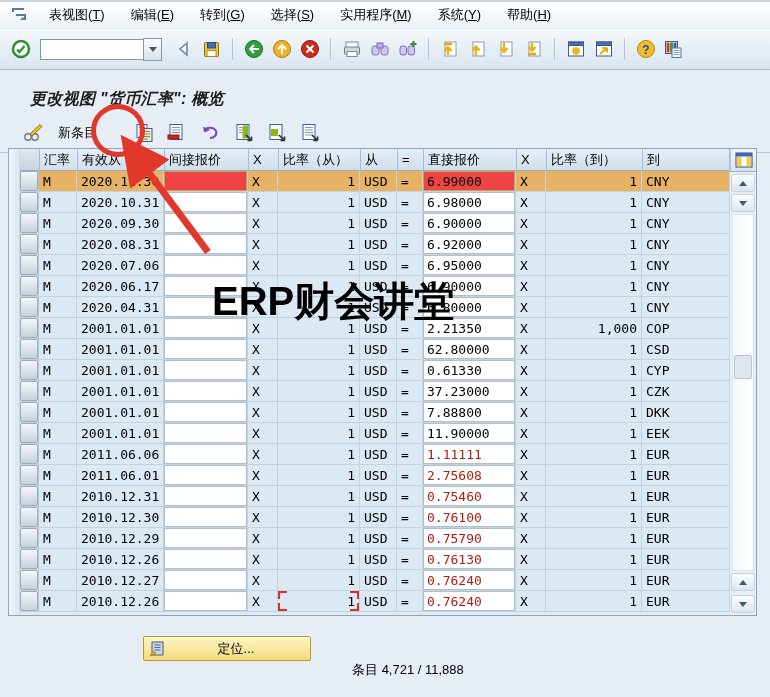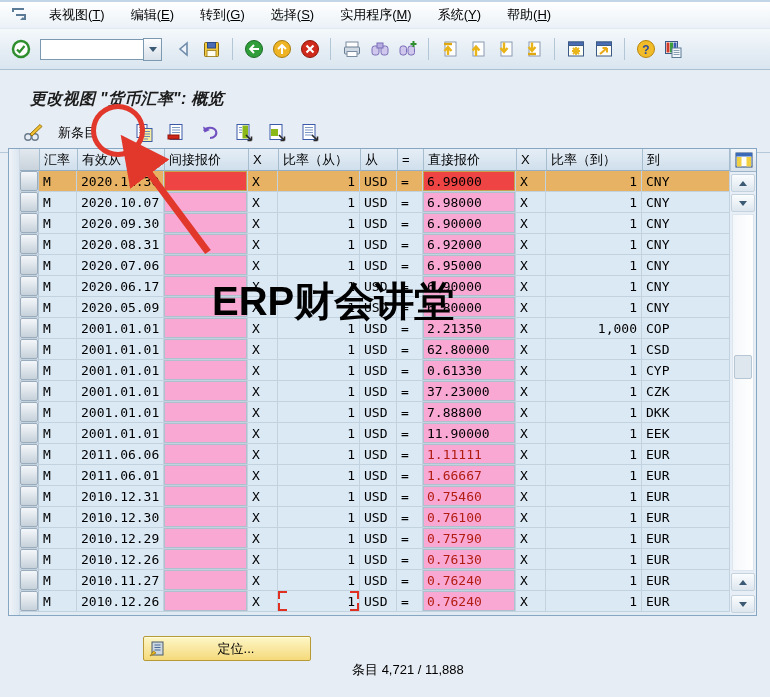--- a/index.html
+++ b/index.html
@@ -50,21 +50,21 @@
     box-sizing:border-box;display:flex;align-items:center;padding:0 4px;white-space:nowrap;overflow:hidden;
     background:linear-gradient(#e6eef6,#cfdfec);
     border-right:1px solid #a6bdd0;border-bottom:1px solid #93aec4;font-size:13px;
   }
   .cell{
     box-sizing:border-box;display:flex;align-items:center;padding:0 4px;white-space:nowrap;overflow:hidden;
     font-family:"DejaVu Sans Mono","Liberation Mono",monospace;font-size:13px;
     border-right:1px solid #c2d2df;border-bottom:1px solid #c2d2df;
   }
   .ro{background-color:#dbe9f5}
-  .ed{background-color:#f9a8d4;box-shadow:inset 0 0 0 1px #aebfcd}
+  .ed{background-color:#ffffff;box-shadow:inset 0 0 0 1px #aebfcd}
   .num{justify-content:flex-end}
   .sel .ro{background-color:#e7b264}
   .sel .ed{background-color:#ef4444;box-shadow:inset 0 0 0 1px #c9a24e}
   .red{color:#b21d12}
   .c-sel{width:19px;flex:0 0 auto;padding:0;border-right:1px solid #b5c6d4;border-bottom:1px solid #c2d2df;background:#d7e2ec;display:flex;align-items:center;justify-content:center}
   .selbtn{width:16px;height:18px;background:linear-gradient(#f4f7fa,#c6d1da);border:1px solid #9aacbc;border-radius:2px}
   .hsel{width:19px;flex:0 0 auto;padding:0;background:linear-gradient(#e2e8ee,#c9d3dc);border-right:1px solid #a6bdd0;border-bottom:1px solid #93aec4}
   .c-type{width:38px;flex:0 0 auto}
   .c-date{width:87px;flex:0 0 auto}
   .c-ind{width:84px;flex:0 0 auto}
@@ -350,21 +350,21 @@
     <div class="cell ed c-dq">6.99000</div>
     <div class="cell ro c-x2">X</div>
     <div class="cell ro num c-rt">1</div>
     <div class="cell ro c-to">CNY</div>
   </div>
         <div class="trow">
     <div class="c-sel cell" style="padding:0">
             <div class="selbtn"></div>
           </div>
     <div class="cell ro c-type">M</div>
-    <div class="cell ro c-date">2020.10.07</div>
+    <div class="cell ro c-date">2020.10.31</div>
     <div class="cell ed c-ind"></div>
     <div class="cell ro c-x1">X</div>
     <div class="cell ro num c-rf">1</div>
     <div class="cell ro c-from">USD</div>
     <div class="cell ro c-eq">=</div>
     <div class="cell ed c-dq">6.98000</div>
     <div class="cell ro c-x2">X</div>
     <div class="cell ro num c-rt">1</div>
     <div class="cell ro c-to">CNY</div>
   </div>
@@ -430,21 +430,21 @@
     <div class="cell ed c-dq">6.90000</div>
     <div class="cell ro c-x2">X</div>
     <div class="cell ro num c-rt">1</div>
     <div class="cell ro c-to">CNY</div>
   </div>
         <div class="trow">
     <div class="c-sel cell" style="padding:0">
             <div class="selbtn"></div>
           </div>
     <div class="cell ro c-type">M</div>
-    <div class="cell ro c-date">2020.05.09</div>
+    <div class="cell ro c-date">2020.04.31</div>
     <div class="cell ed c-ind"></div>
     <div class="cell ro c-x1">X</div>
     <div class="cell ro num c-rf">1</div>
     <div class="cell ro c-from">USD</div>
     <div class="cell ro c-eq">=</div>
     <div class="cell ed c-dq">6.80000</div>
     <div class="cell ro c-x2">X</div>
     <div class="cell ro num c-rt">1</div>
     <div class="cell ro c-to">CNY</div>
   </div>
@@ -564,21 +564,21 @@
     <div class="c-sel cell" style="padding:0">
             <div class="selbtn"></div>
           </div>
     <div class="cell ro c-type">M</div>
     <div class="cell ro c-date">2011.06.01</div>
     <div class="cell ed c-ind"></div>
     <div class="cell ro c-x1">X</div>
     <div class="cell ro num c-rf">1</div>
     <div class="cell ro c-from">USD</div>
     <div class="cell ro c-eq">=</div>
-    <div class="cell ed c-dq red">1.66667</div>
+    <div class="cell ed c-dq red">2.75608</div>
     <div class="cell ro c-x2">X</div>
     <div class="cell ro num c-rt">1</div>
     <div class="cell ro c-to">EUR</div>
   </div>
         <div class="trow">
     <div class="c-sel cell" style="padding:0">
             <div class="selbtn"></div>
           </div>
     <div class="cell ro c-type">M</div>
     <div class="cell ro c-date">2010.12.31</div>
@@ -638,21 +638,21 @@
     <div class="cell ed c-dq red">0.76130</div>
     <div class="cell ro c-x2">X</div>
     <div class="cell ro num c-rt">1</div>
     <div class="cell ro c-to">EUR</div>
   </div>
         <div class="trow">
     <div class="c-sel cell" style="padding:0">
             <div class="selbtn"></div>
           </div>
     <div class="cell ro c-type">M</div>
-    <div class="cell ro c-date">2010.11.27</div>
+    <div class="cell ro c-date">2010.12.27</div>
     <div class="cell ed c-ind"></div>
     <div class="cell ro c-x1">X</div>
     <div class="cell ro num c-rf">1</div>
     <div class="cell ro c-from">USD</div>
     <div class="cell ro c-eq">=</div>
     <div class="cell ed c-dq red">0.76240</div>
     <div class="cell ro c-x2">X</div>
     <div class="cell ro num c-rt">1</div>
     <div class="cell ro c-to">EUR</div>
   </div>

